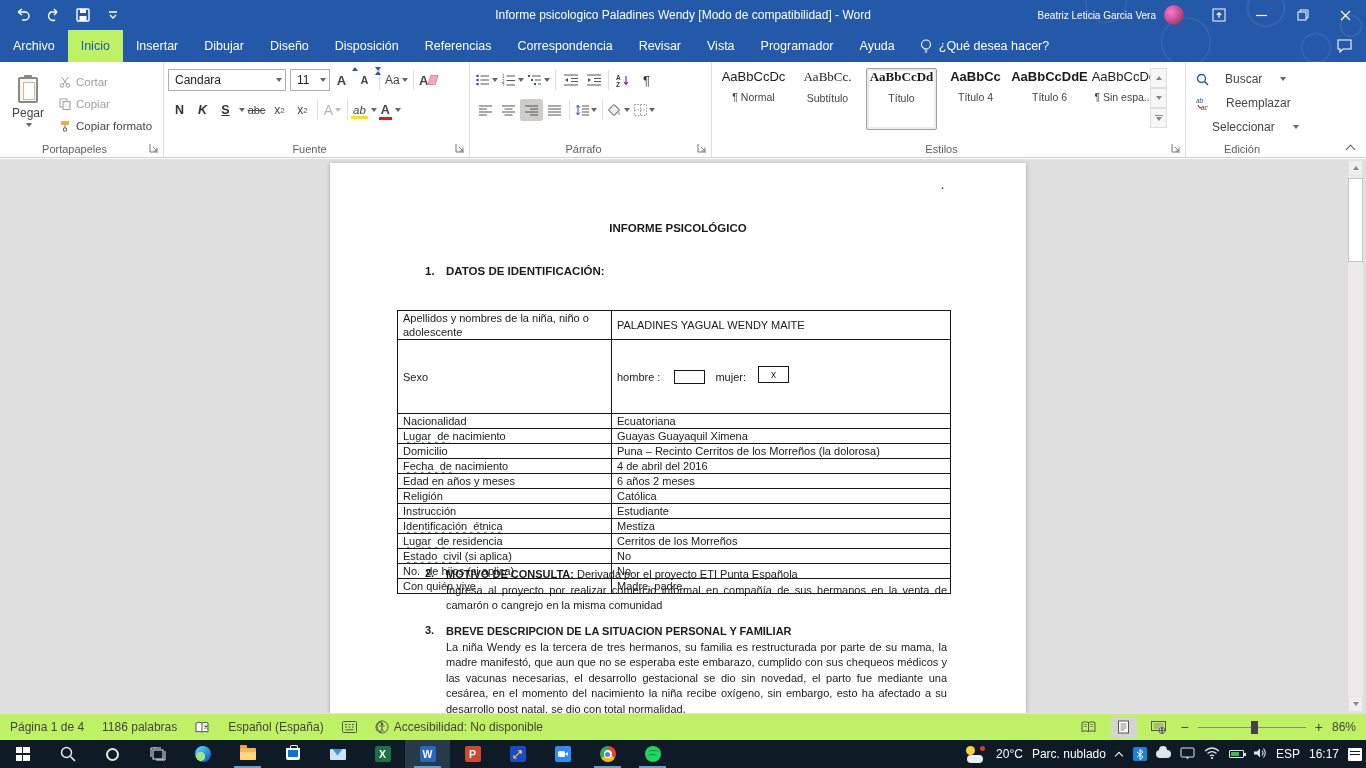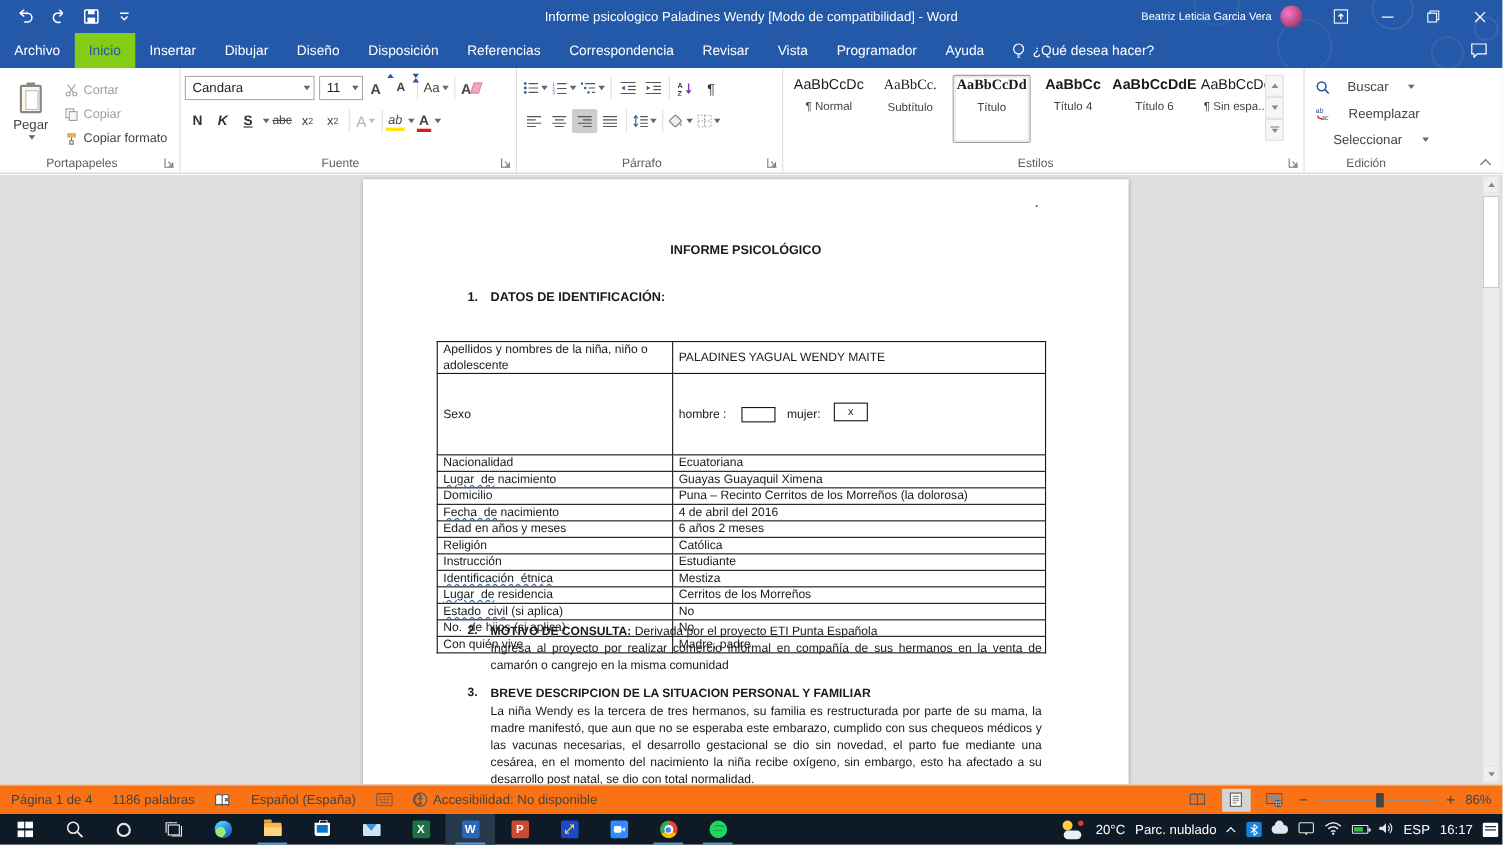--- a/index.html
+++ b/index.html
@@ -21,21 +21,21 @@
   .qbtn{width:26px;height:24px;display:flex;align-items:center;justify-content:center;color:#fff}
   .qbtn svg{display:block}
   .tb-title{position:absolute;left:50%;transform:translateX(-50%);top:8px;font-size:12px;white-space:nowrap;z-index:2}
   .tb-right{margin-left:auto;display:flex;align-items:center;height:30px;z-index:2}
   .tb-user{font-size:10px;margin-right:8px}
   .avatar{width:20px;height:20px;border-radius:50%;margin-right:14px;
           background:radial-gradient(circle at 35% 35%, #f7c, #b1487f 60%, #5a2d4f)}
   .winbtn{width:42px;height:30px;display:flex;align-items:center;justify-content:center;color:#fff;font-size:13px}
   .tabsrow{position:absolute;top:30px;left:0;right:0;height:32px;display:flex;align-items:stretch;font-size:12.5px}
   .tab{padding:0 13px;display:flex;align-items:center;color:#fff;white-space:nowrap}
-  .tab.active{background:#84cc16;color:#2458a8}
+  .tab.active{background:#bef264;color:#2458a8}
   .tellme{display:flex;align-items:center;gap:7px;padding:0 12px;color:#fff}
   .tabspacer{flex:1}
   .commentbtn{width:44px;display:flex;align-items:center;justify-content:center}
 
   
   .ribbon{position:absolute;top:62px;left:0;right:0;height:96px;background:#fff;border-bottom:1px solid #d2d0ce;display:flex;color:#444}
   .group{position:relative;border-right:1px solid #e1dfdd;padding:5px 4px 18px;flex:none}
   .glabel{position:absolute;bottom:2px;left:0;right:14px;text-align:center;font-size:11px;color:#605e5c;white-space:nowrap}
   .launcher{position:absolute;bottom:4px;right:4px;width:10px;height:10px}
   .launcher svg{display:block}
@@ -107,21 +107,21 @@
   .sec2{top:404px}
   .sec3{top:461px}
 
   
   .vscroll{position:absolute;right:3px;top:1px;width:15px;height:552px;background:#eceaea}
   .sbtn{position:absolute;left:0;width:15px;height:16px;background:#f0efef;border:1px solid #e3e1e1;display:flex;align-items:center;justify-content:center}
   .sbtn.up{top:0}.sbtn.dn{bottom:0}
   .thumb{position:absolute;left:0;top:18px;width:15px;height:84px;background:#fff;border:1px solid #c6c4c4}
 
   
-  .statusbar{position:absolute;top:713px;left:0;right:0;height:27px;background:#f97316;border-top:1px solid #e3e1df;
+  .statusbar{position:absolute;top:713px;left:0;right:0;height:27px;background:#bef264;border-top:1px solid #e3e1df;
              display:flex;align-items:center;font-size:12px;color:#444;padding:0 10px}
   .stitem{margin-right:18px;white-space:nowrap;display:flex;align-items:center;gap:5px}
   .sright{margin-left:auto;display:flex;align-items:center;gap:9px}
   .viewbtn{width:26px;height:21px;display:flex;align-items:center;justify-content:center;border-radius:1px}
   .viewbtn.sel{background:#d6d4d2}
   .ztrack{width:108px;height:1px;background:#8a8a8a;position:relative}
   .zhandle{position:absolute;left:53px;top:-6px;width:7px;height:13px;background:#444}
   .zminus,.zplus{font-size:14px;color:#444}
 
   

